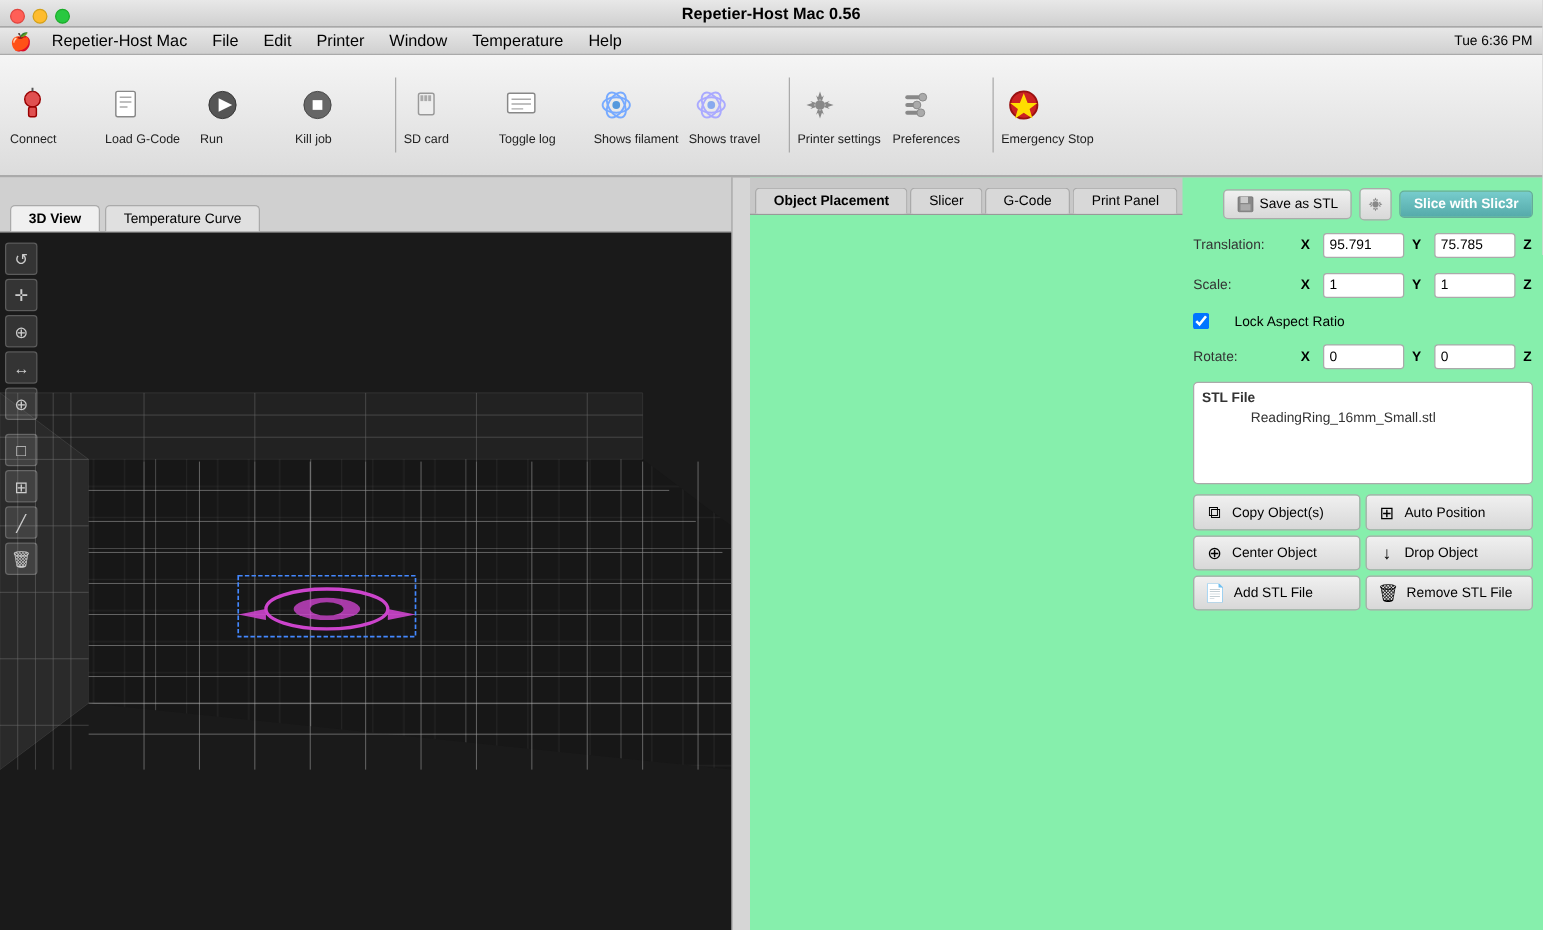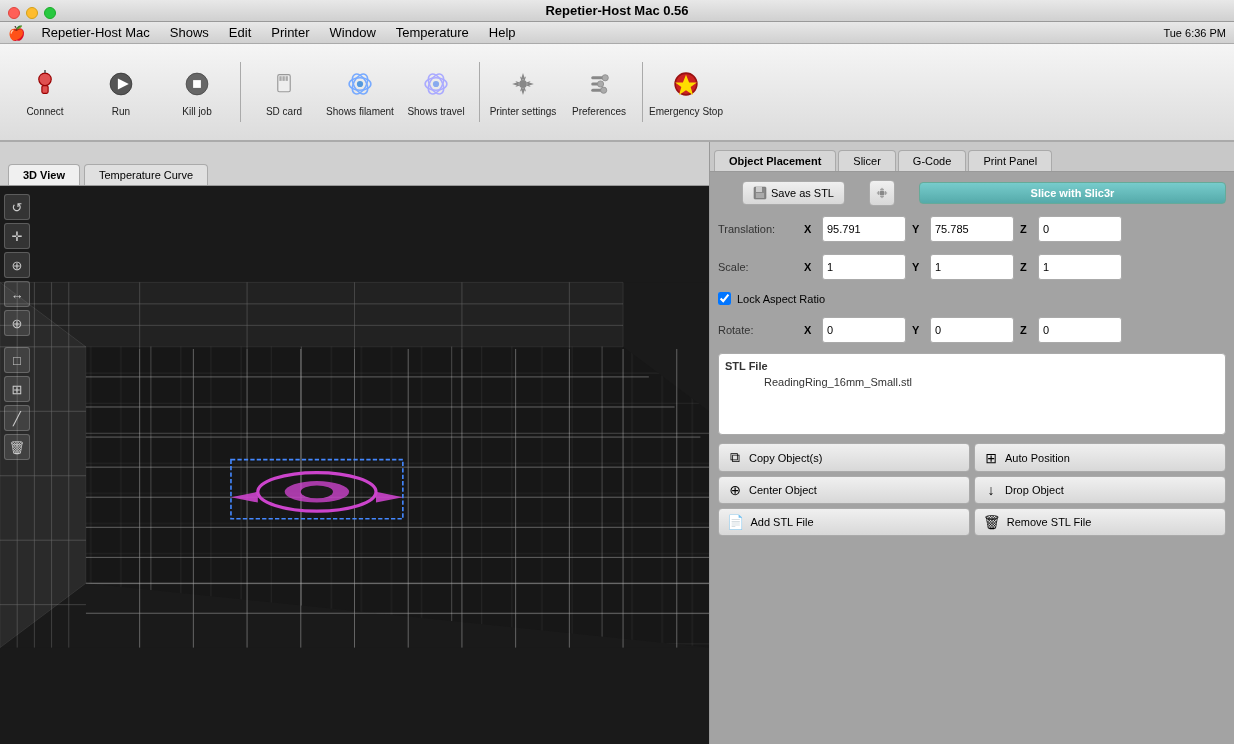--- a/index.html
+++ b/index.html
@@ -7,21 +7,21 @@
 
     
     #menu-bar { background: linear-gradient(to bottom, #e8e8e8, #d0d0d0); height: 22px; display: flex; align-items: center; padding: 0 8px; border-bottom: 1px solid #aaa; font-size: 13px; }
     #menu-bar .apple { margin-right: 12px; font-size: 14px; }
     #menu-bar .menu-items { display: flex; gap: 12px; flex: 1; }
     #menu-bar .menu-item { cursor: default; padding: 0 4px; }
     #menu-bar .right-items { display: flex; gap: 8px; align-items: center; font-size: 11px; }
 
     
     #toolbar { background: linear-gradient(to bottom, #f5f5f5, #dcdcdc); height: 98px; display: flex; align-items: center; padding: 0 8px; border-bottom: 2px solid #aaa; gap: 2px; }
-    .toolbar-btn { display: flex; flex-direction: column; align-items: center; justify-content: center; width: 74px; height: 84px; border: none; background: transparent; cursor: pointer; font-size: 10px; color: #222; gap: 4px; border-radius: 6px; }
+    .toolbar-btn { display: flex; flex-direction: column; align-items: flex-start; justify-content: center; width: 74px; height: 84px; border: none; background: transparent; cursor: pointer; font-size: 10px; color: #222; gap: 4px; border-radius: 6px; }
     .toolbar-btn .icon-wrap { width: 36px; height: 36px; display: flex; align-items: center; justify-content: center; }
     .toolbar-sep { width: 1px; height: 60px; background: #aaa; margin: 0 4px; }
     .btn-label { font-size: 10px; text-align: center; line-height: 1.2; }
     .traffic-lights { position: absolute; left: 8px; display: flex; gap: 6px; top: 7px; }
     .tl { width: 12px; height: 12px; border-radius: 50%; }
     .tl-red { background: #ff5f57; border: 1px solid #e0443e; }
     .tl-yellow { background: #febc2e; border: 1px solid #d4a017; }
     .tl-green { background: #28c840; border: 1px solid #1aac29; }
 
     
@@ -34,40 +34,40 @@
     .view-tab.active { background: #f0f0f0; font-weight: bold; }
 
     #viewport { flex: 1; background: #1a1a1a; position: relative; overflow: hidden; }
     .side-toolbar { position: absolute; left: 4px; top: 8px; display: flex; flex-direction: column; gap: 3px; z-index: 10; }
     .side-btn { width: 26px; height: 26px; background: rgba(200,200,200,0.15); border: 1px solid rgba(255,255,255,0.2); border-radius: 3px; display: flex; align-items: center; justify-content: center; cursor: pointer; color: #ccc; font-size: 13px; }
 
     
     #grid-svg { position: absolute; top: 0; left: 0; width: 100%; height: 100%; }
 
     
-    #right-panel { flex: 1; display: flex; flex-direction: column; background: #a3a3a3; }
+    #right-panel { flex: 1; display: flex; flex-direction: row; background: #86efac; margin-left: 14px; }
     #panel-tabs { height: 30px; background: #c8c8c8; display: flex; align-items: flex-end; border-bottom: 1px solid #999; padding: 0 4px; gap: 2px; }
     .panel-tab { padding: 4px 14px; border: 1px solid #aaa; border-bottom: none; border-radius: 4px 4px 0 0; font-size: 11px; cursor: pointer; background: #d8d8d8; }
     .panel-tab.active { background: #d6d6d6; font-weight: bold; }
     #panel-content { flex: 1; padding: 8px; display: flex; flex-direction: column; gap: 8px; overflow-y: auto; }
 
     
-    .slicer-row { display: flex; align-items: center; gap: 24px; padding-left: 24px; }
+    .slicer-row { display: flex; align-items: center; gap: 6px; padding-left: 24px; }
     .slicer-row .save-btn { display: flex; align-items: center; gap: 4px; padding: 4px 10px; border: 1px solid #aaa; border-radius: 4px; background: linear-gradient(to bottom, #f0f0f0, #d8d8d8); font-size: 11px; cursor: pointer; }
     .slicer-row .settings-btn { width: 26px; height: 26px; border: 1px solid #aaa; border-radius: 4px; background: linear-gradient(to bottom, #f0f0f0, #d8d8d8); display: flex; align-items: center; justify-content: center; cursor: pointer; }
     .slicer-row .slice-btn { flex: 1; padding: 4px 10px; border: 1px solid #6a9; border-radius: 4px; background: linear-gradient(to bottom, #7cc, #5aa); color: white; font-size: 11px; cursor: pointer; font-weight: bold; }
 
     
     .field-row { display: flex; align-items: center; gap: 6px; margin: 2px 0; }
     .field-label { min-width: 80px; font-size: 11px; color: #333; }
     .coord-group { display: flex; align-items: center; gap: 4px; }
     .coord-label { font-size: 11px; font-weight: bold; min-width: 14px; }
-    .coord-input { width: 84px; height: 20px; border: 1px solid #aaa; border-radius: 3px; background: white; font-size: 11px; padding: 12px 4px; }
-
-    .checkbox-row { display: flex; align-items: center; gap: 6px; margin: 2px 0; }
+    .coord-input { width: 65px; height: 20px; border: 1px solid #aaa; border-radius: 3px; background: white; font-size: 11px; padding: 0 4px; }
+
+    .checkbox-row { display: flex; align-items: center; gap: 20px; margin: 2px 0; }
     .checkbox-row input { width: 13px; height: 13px; }
     .checkbox-row label { font-size: 11px; }
 
     
     .stl-section { border: 1px solid #aaa; border-radius: 4px; background: white; padding: 6px; }
     .stl-title { font-size: 11px; font-weight: bold; color: #333; margin-bottom: 4px; }
     .stl-filename { font-size: 11px; color: #333; padding-left: 39px; }
     .stl-empty { height: 40px; }
 
     
@@ -87,21 +87,21 @@
     <div class="tl tl-yellow"></div>
     <div class="tl tl-green"></div>
   </div>
   <span style="font-size:13px; font-weight:bold;">Repetier-Host Mac 0.56</span>
 </div>
 
 <div id="menu-bar">
   <span class="apple">🍎</span>
   <div class="menu-items">
     <span class="menu-item">Repetier-Host Mac</span>
-    <span class="menu-item">Shows</span>
+    <span class="menu-item">File</span>
     <span class="menu-item">Edit</span>
     <span class="menu-item">Printer</span>
     <span class="menu-item">Window</span>
     <span class="menu-item">Temperature</span>
     <span class="menu-item">Help</span>
   </div>
   <div class="right-items">
     <span>Tue 6:36 PM</span>
   </div>
 </div>
@@ -112,20 +112,31 @@
     <div class="icon-wrap">
       <svg class="icon-svg" viewBox="0 0 36 36">
           <circle cx="18" cy="12" r="8" fill="#e05050" stroke="#900" stroke-width="1.5"></circle>
           <rect x="14" y="20" width="8" height="10" rx="2" fill="#e05050" stroke="#900" stroke-width="1.5"></rect>
           <line x1="18" y1="4" x2="18" y2="0" stroke="#555" stroke-width="2"></line>
         </svg>
     </div>
     <span class="btn-label">Connect</span>
   </button>
 
+  <button class="toolbar-btn">
+    <div class="icon-wrap">
+      <svg class="icon-svg" viewBox="0 0 36 36">
+          <rect x="6" y="4" width="20" height="26" rx="2" fill="white" stroke="#888" stroke-width="1.5"></rect>
+          <line x1="10" y1="10" x2="22" y2="10" stroke="#aaa" stroke-width="1.5"></line>
+          <line x1="10" y1="15" x2="22" y2="15" stroke="#aaa" stroke-width="1.5"></line>
+          <line x1="10" y1="20" x2="18" y2="20" stroke="#aaa" stroke-width="1.5"></line>
+        </svg>
+    </div>
+    <span class="btn-label">Load G-Code</span>
+  </button>
 
   <button class="toolbar-btn">
     <div class="icon-wrap">
       <svg class="icon-svg" viewBox="0 0 36 36">
           <circle cx="18" cy="18" r="14" fill="#555" stroke="#333" stroke-width="1"></circle>
           <polygon points="14,11 28,18 14,25" fill="white"></polygon>
         </svg>
     </div>
     <span class="btn-label">Run</span>
   </button>
@@ -146,20 +157,31 @@
       <svg class="icon-svg" viewBox="0 0 36 36">
           <rect x="10" y="6" width="16" height="22" rx="2" fill="#eee" stroke="#999" stroke-width="1.5"></rect>
           <rect x="12" y="8" width="3" height="6" fill="#aaa"></rect>
           <rect x="16" y="8" width="3" height="6" fill="#aaa"></rect>
           <rect x="20" y="8" width="3" height="6" fill="#aaa"></rect>
         </svg>
     </div>
     <span class="btn-label">SD card</span>
   </button>
 
+  <button class="toolbar-btn">
+    <div class="icon-wrap">
+      <svg class="icon-svg" viewBox="0 0 36 36">
+          <rect x="4" y="6" width="28" height="20" rx="2" fill="white" stroke="#888" stroke-width="1.5"></rect>
+          <line x1="8" y1="12" x2="28" y2="12" stroke="#aaa" stroke-width="1.5"></line>
+          <line x1="8" y1="17" x2="28" y2="17" stroke="#aaa" stroke-width="1.5"></line>
+          <line x1="8" y1="22" x2="20" y2="22" stroke="#aaa" stroke-width="1.5"></line>
+        </svg>
+    </div>
+    <span class="btn-label">Toggle log</span>
+  </button>
 
   <button class="toolbar-btn">
     <div class="icon-wrap">
       <svg class="icon-svg" viewBox="0 0 36 36">
           <ellipse cx="18" cy="18" rx="14" ry="8" fill="none" stroke="#7af" stroke-width="2"></ellipse>
           <ellipse cx="18" cy="18" rx="14" ry="8" fill="none" stroke="#7af" stroke-width="2" transform="rotate(60 18 18)"></ellipse>
           <ellipse cx="18" cy="18" rx="14" ry="8" fill="none" stroke="#7af" stroke-width="2" transform="rotate(120 18 18)"></ellipse>
           <circle cx="18" cy="18" r="4" fill="#5599dd"></circle>
         </svg>
     </div>

